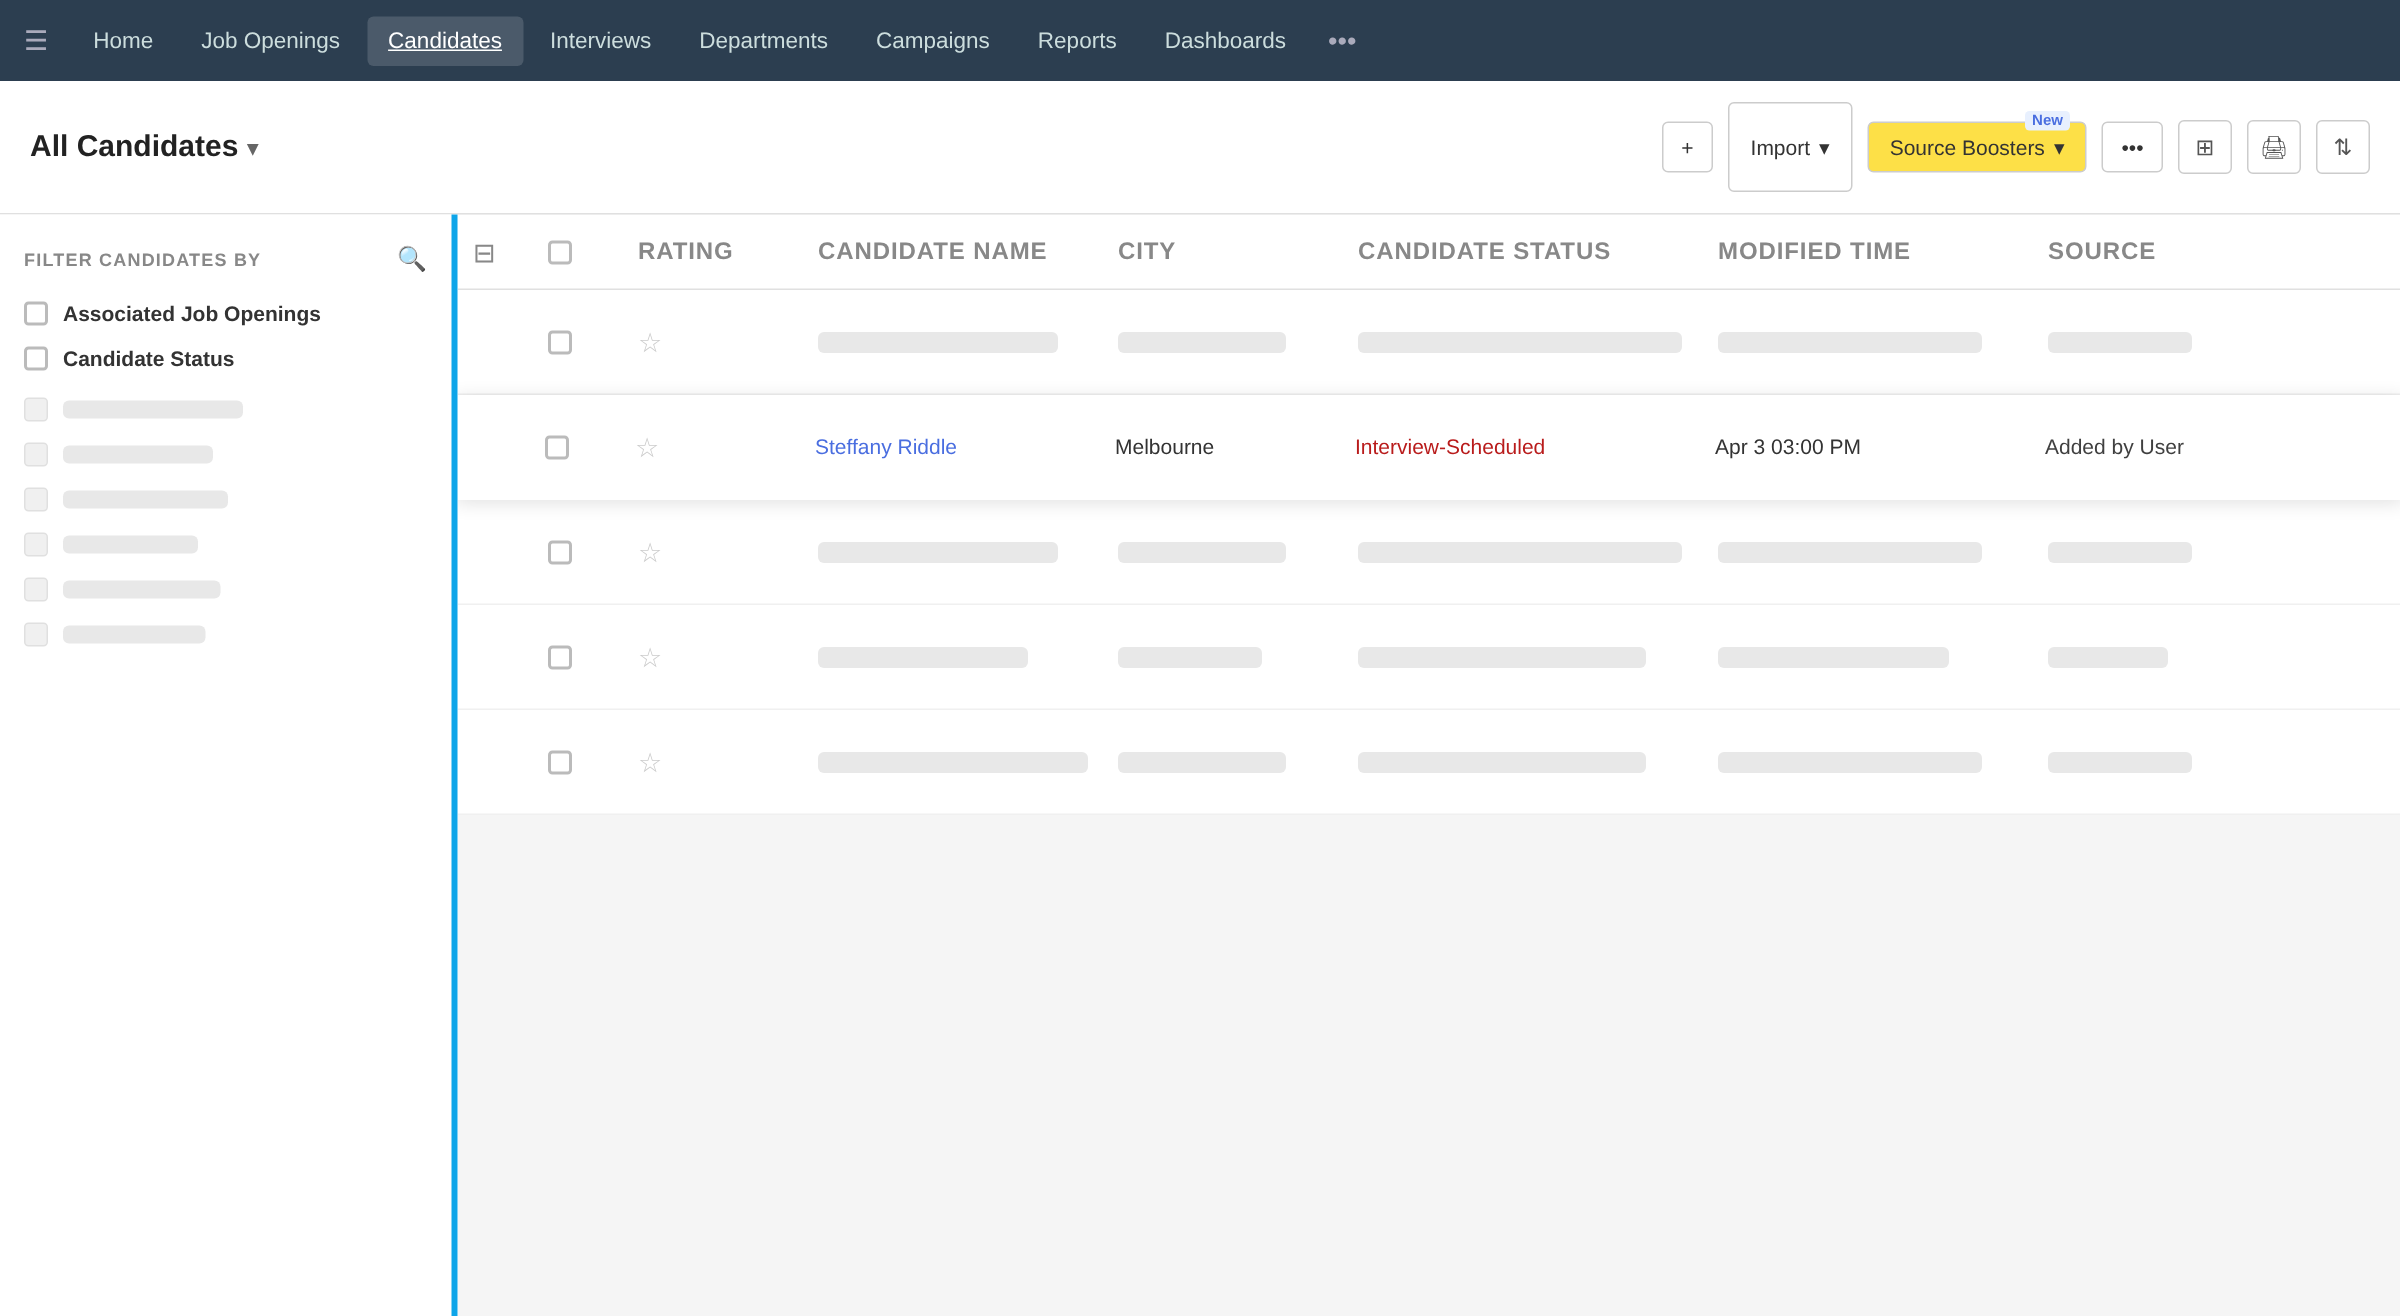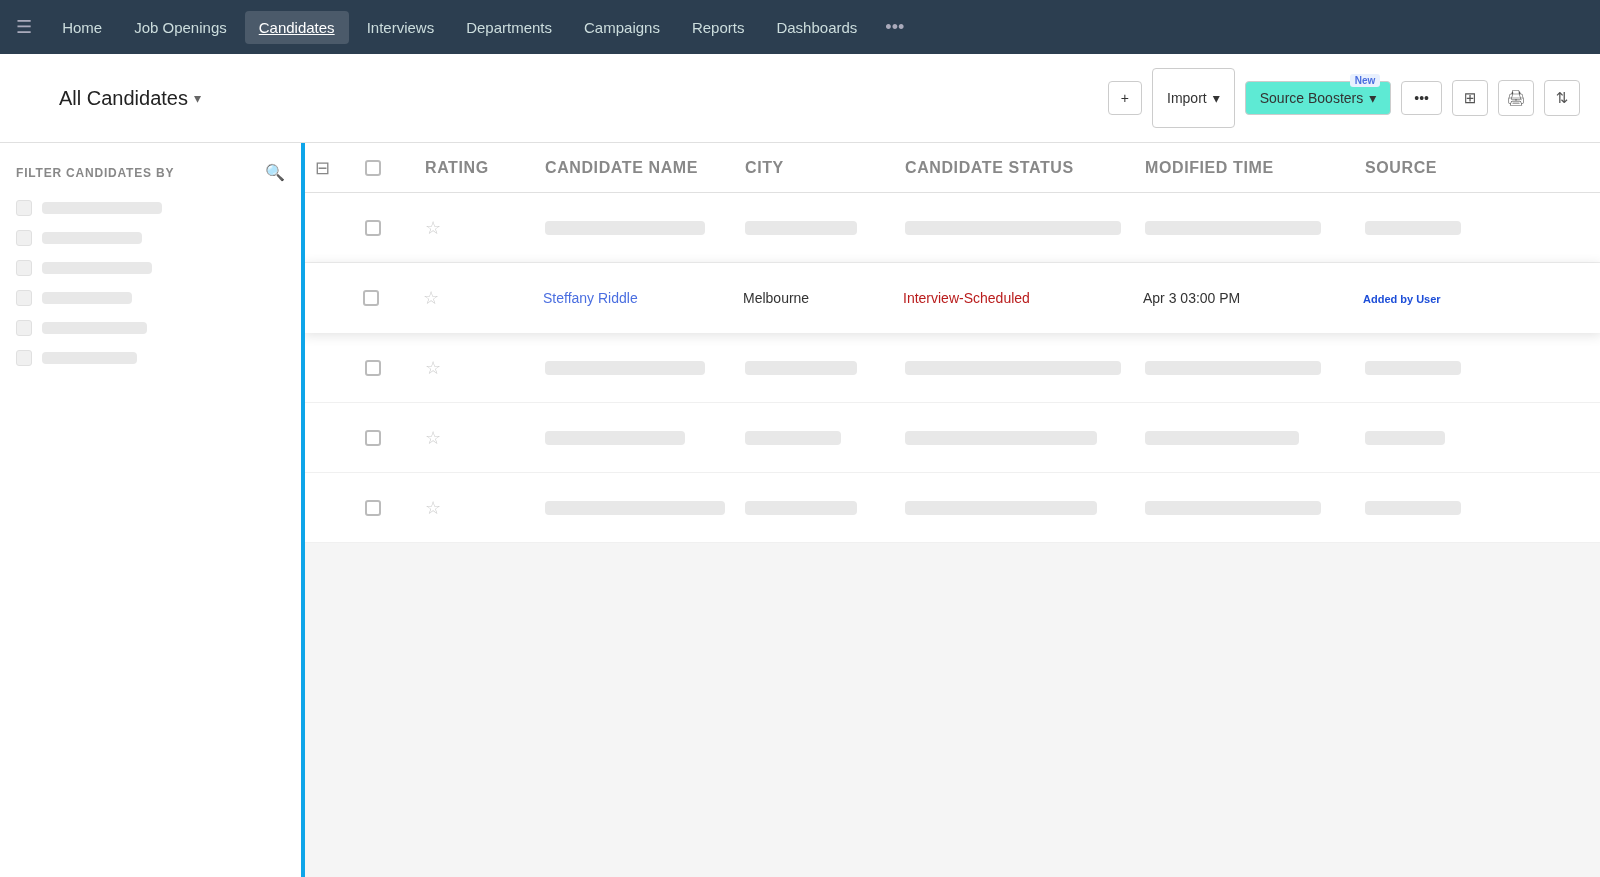--- a/index.html
+++ b/index.html
@@ -7,26 +7,26 @@
 
     
     .nav { background: #2c3e50; display: flex; align-items: center; height: 54px; padding: 0 16px; gap: 4px; }
     .nav-hamburger { color: #aab; font-size: 18px; margin-right: 12px; cursor: pointer; }
     .nav-item { color: #cdd; font-size: 15px; padding: 8px 14px; cursor: pointer; border-radius: 4px; white-space: nowrap; }
     .nav-item.active { background: rgba(255,255,255,0.15); color: #fff; text-decoration: underline; }
     .nav-dots { color: #aab; font-size: 18px; padding: 8px 10px; cursor: pointer; }
 
     
     .toolbar { background: #fff; border-bottom: 1px solid #e0e0e0; padding: 14px 20px; display: flex; align-items: center; gap: 10px; }
-    .title-dropdown { display: flex; align-items: center; gap: 6px; font-size: 20px; font-weight: 400; color: #222; cursor: pointer; margin-left: 39px; }
+    .title-dropdown { display: flex; align-items: center; gap: 6px; font-size: 20px; font-weight: 700; color: #222; cursor: pointer; }
     .title-dropdown .chevron { font-size: 14px; color: #666; }
     .toolbar-spacer { flex: 1; }
     .btn { display: flex; align-items: center; gap: 6px; padding: 21px 14px; border: 1px solid #ccc; border-radius: 4px; background: #fff; cursor: pointer; font-size: 14px; color: #333; }
     .btn-icon { padding: 8px 12px; }
-    .source-boosters-btn { position: relative; border: 1px solid #ccc; border-radius: 4px; padding: 8px 14px; background: #5eead4; cursor: pointer; font-size: 14px; display: flex; align-items: center; gap: 6px; }
+    .source-boosters-btn { position: relative; border: 1px solid #ccc; border-radius: 4px; padding: 8px 14px; background: #fde047; cursor: pointer; font-size: 14px; display: flex; align-items: center; gap: 6px; }
     .new-badge { position: absolute; top: -8px; right: 10px; background: #e8f0fe; color: #4a6ee0; font-size: 10px; padding: 1px 5px; border-radius: 3px; font-weight: 600; }
     .icon-btn { width: 36px; height: 36px; border: 1px solid #ccc; border-radius: 4px; background: #fff; display: flex; align-items: center; justify-content: center; cursor: pointer; font-size: 15px; color: #555; }
 
     
     .main { display: flex; height: calc(100vh - 54px - 64px); }
 
     
     .sidebar { width: 305px; background: #fff; border-right: 4px solid #0ea5e9; padding: 20px 16px; flex-shrink: 0; overflow-y: auto; }
     .filter-header { display: flex; align-items: center; justify-content: space-between; margin-bottom: 18px; }
     .filter-title { font-size: 12px; font-weight: 600; color: #888; letter-spacing: 0.8px; text-transform: uppercase; }
@@ -52,21 +52,21 @@
     .table-row { display: grid; grid-template-columns: 50px 60px 120px 200px 160px 240px 220px 160px; align-items: center; border-bottom: 1px solid #f0f0f0; padding: 0 10px; height: 70px; background: #fff; }
     .table-row.highlighted { background: #fff; box-shadow: 0 2px 12px rgba(0,0,0,0.12); border: none; margin: 0 -2px; z-index: 2; position: relative; }
 
     .star-icon { font-size: 18px; color: #ccc; cursor: pointer; }
 
     .candidate-link { color: #4a6ee0; font-size: 14px; font-weight: 500; text-decoration: none; cursor: pointer; }
 
     .city-text { font-size: 14px; color: #333; }
     .status-text { font-size: 14px; color: #b91c1c; }
     .time-text { font-size: 14px; color: #333; }
-    .source-text { font-size: 11px; color: #1d4ed8; font-weight: bold; }
+    .source-text { font-size: 14px; color: #404040; }
 
     
     .skeleton-cell { height: 14px; border-radius: 4px; background: #e8e8e8; }
     .skeleton-cell.w-80 { width: 80%; }
     .skeleton-cell.w-70 { width: 70%; }
     .skeleton-cell.w-60 { width: 60%; }
     .skeleton-cell.w-90 { width: 90%; }
     .skeleton-cell.w-50 { width: 50%; }
   </style>
 </head>
@@ -118,20 +118,30 @@
 </div>
 
 <div class="main">
 
   <div class="sidebar">
     <div class="filter-header">
       <span class="filter-title">FILTER CANDIDATES BY</span>
       <span class="search-icon-btn">🔍</span>
     </div>
 
+    <div class="filter-section">
+      <div class="filter-item">
+        <div class="checkbox"></div>
+        <label>Associated Job Openings</label>
+      </div>
+      <div class="filter-item">
+        <div class="checkbox"></div>
+        <label>Candidate Status</label>
+      </div>
+    </div>
 
     <div class="skeleton-filter">
       <div class="skeleton-checkbox"></div>
       <div class="skeleton-label" style="width:120px;"></div>
     </div>
     <div class="skeleton-filter">
       <div class="skeleton-checkbox"></div>
       <div class="skeleton-label" style="width:100px;"></div>
     </div>
     <div class="skeleton-filter">

